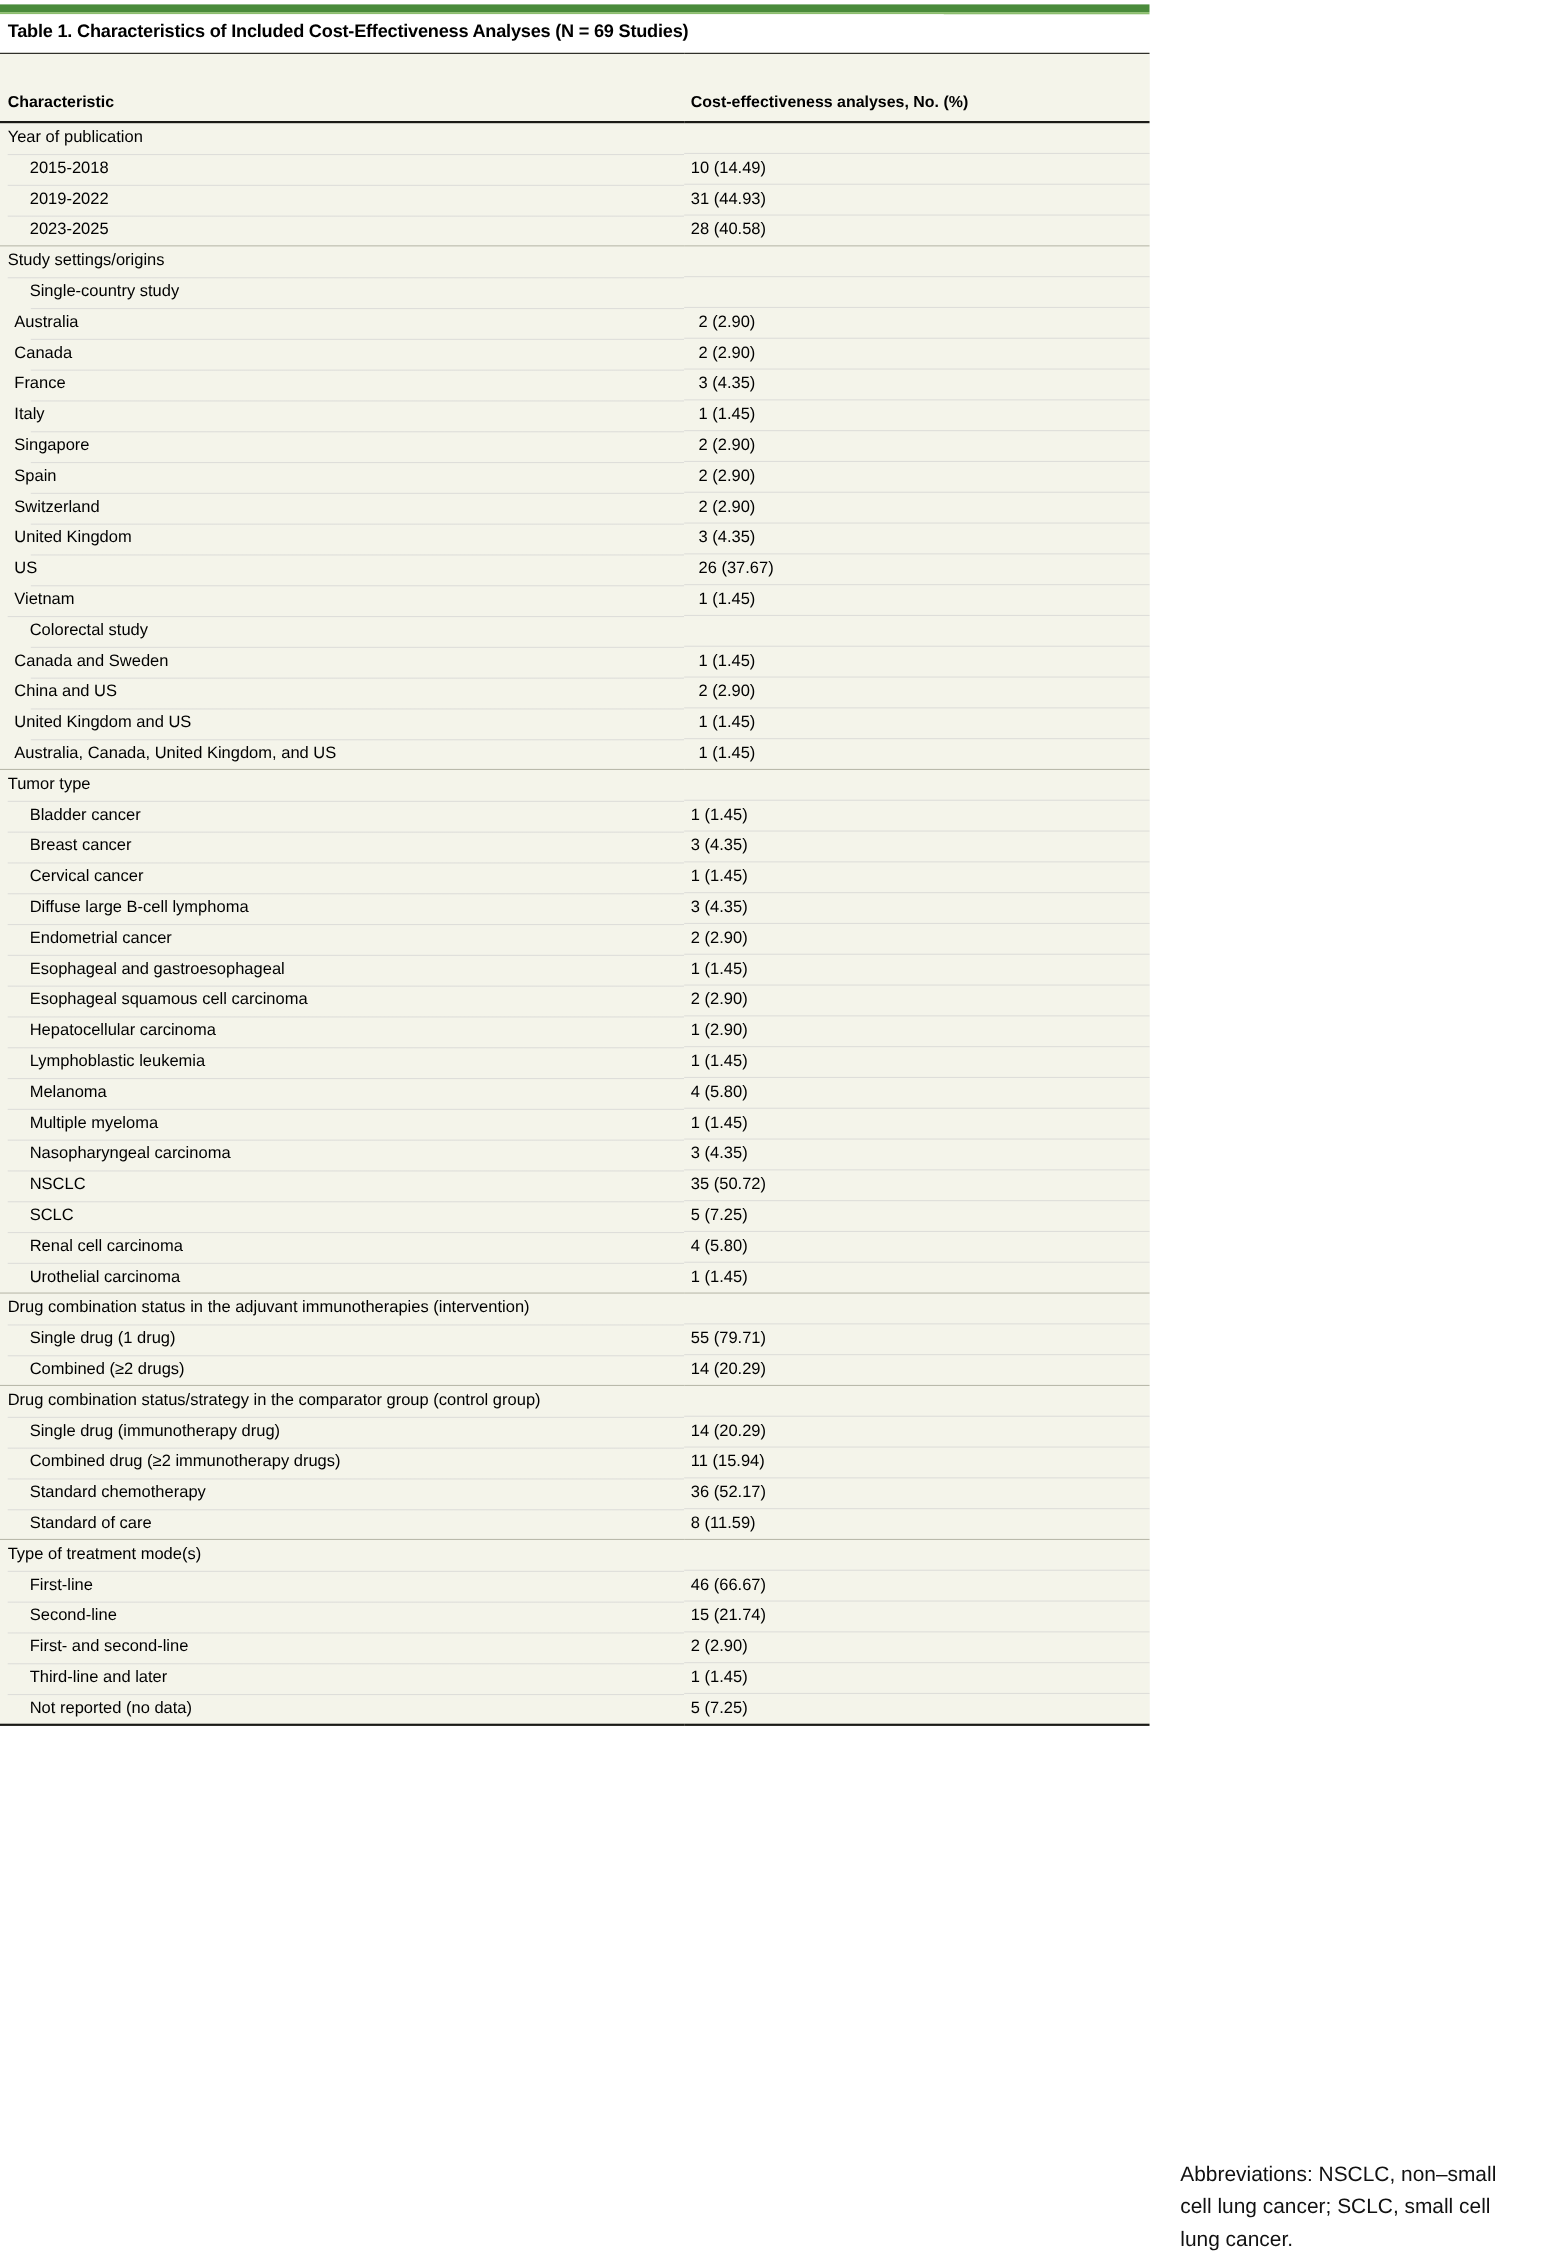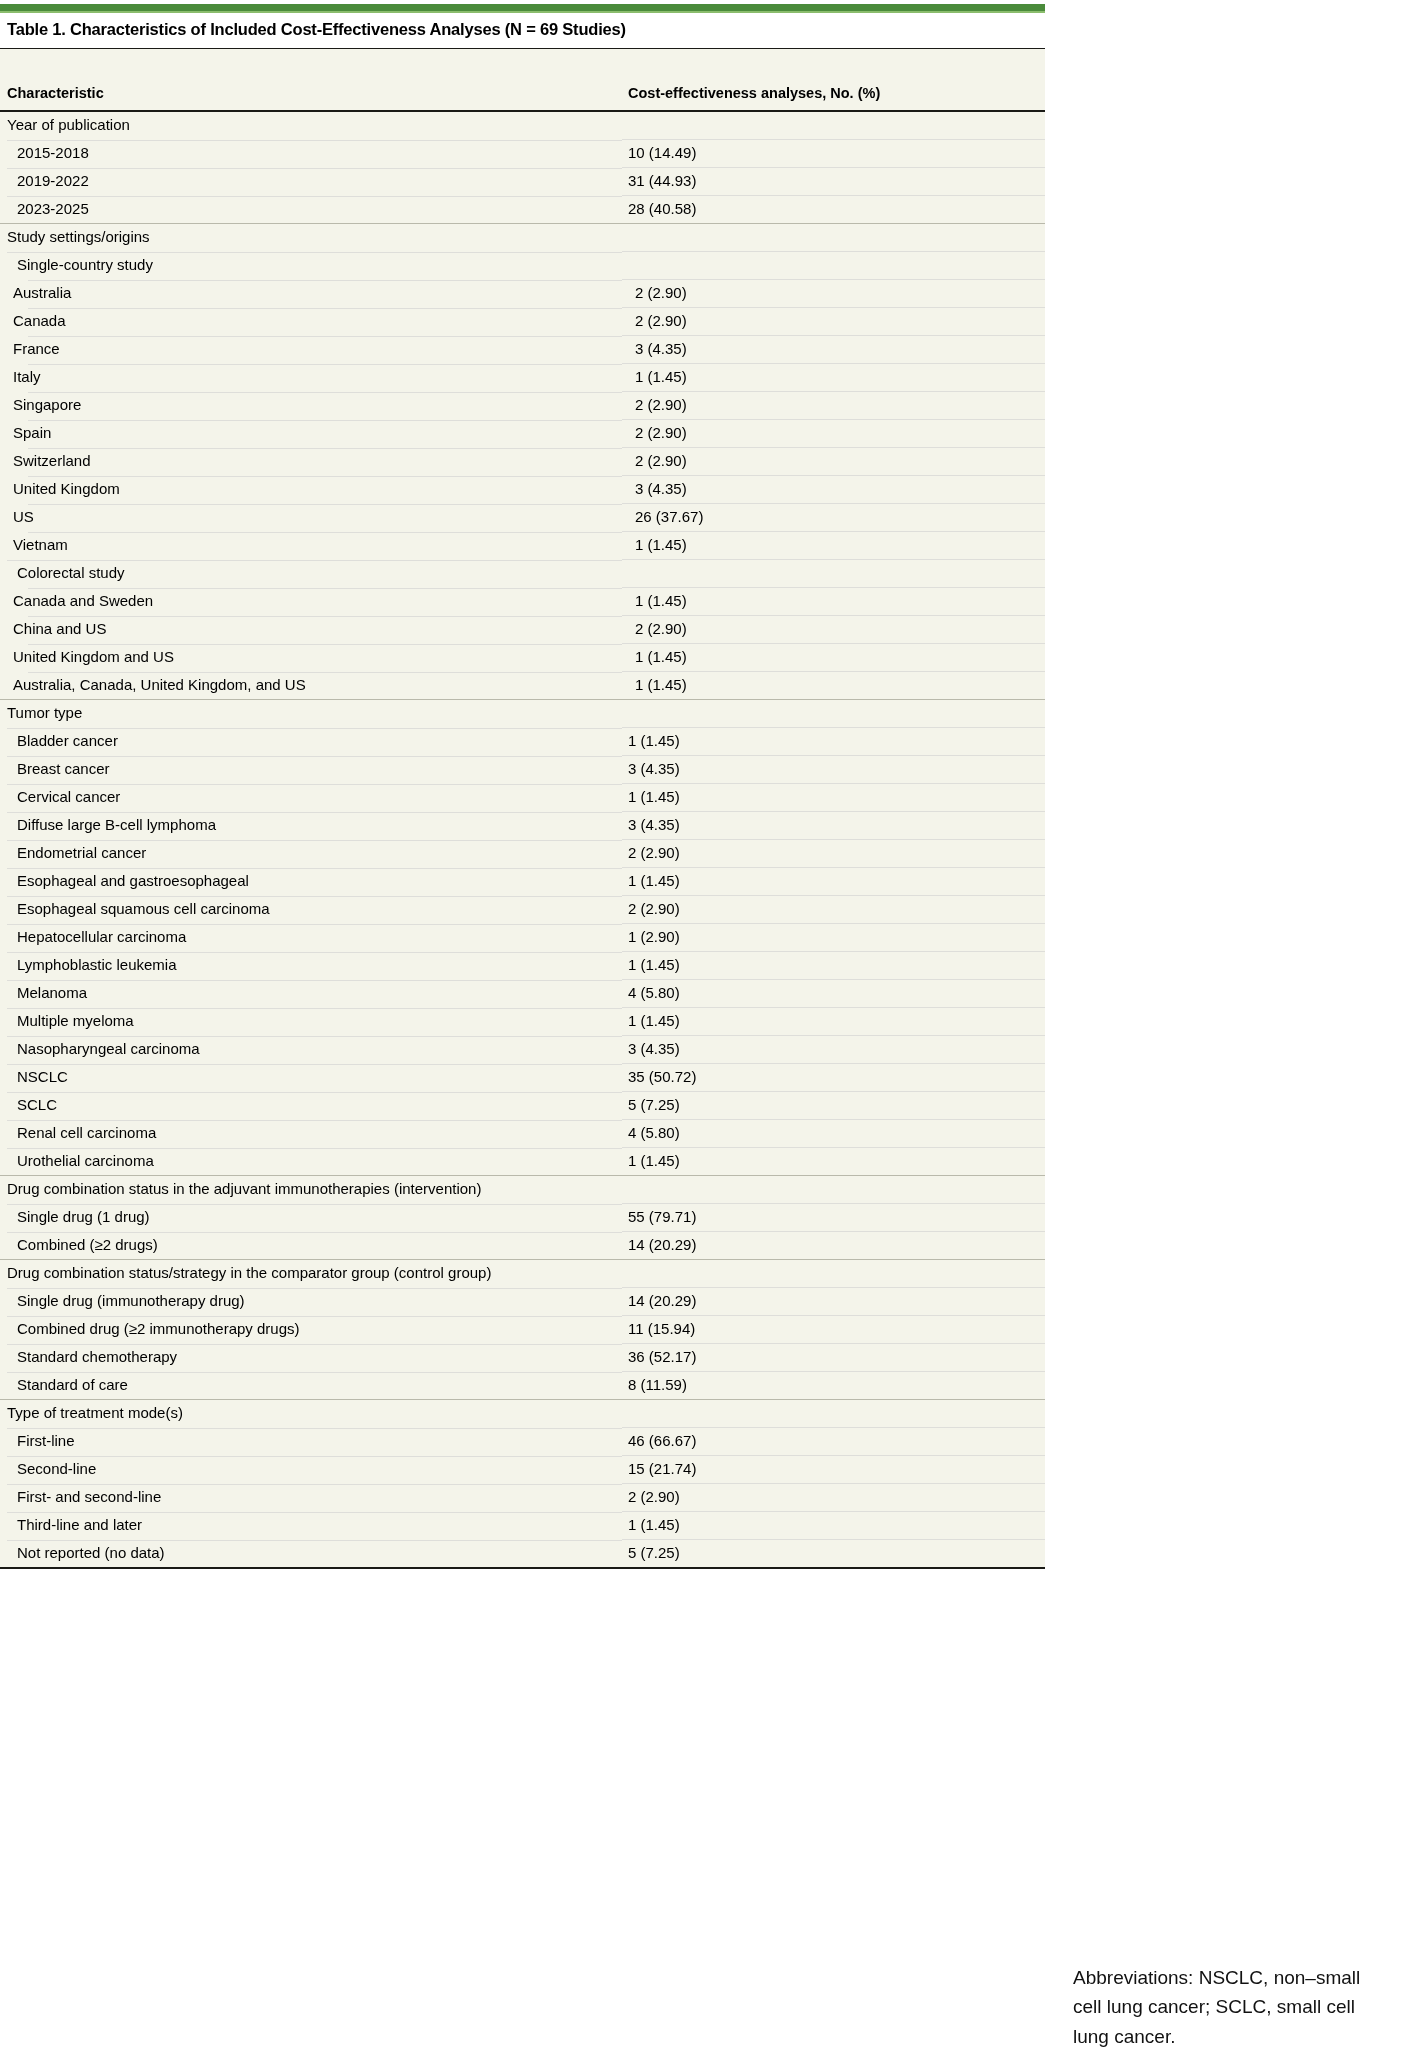--- a/index.html
+++ b/index.html
@@ -121,21 +121,21 @@
     background-position: 28px 0;
     border-top: 1px solid transparent;
   }
 
   tr.last-row > td {
     border-bottom: 2.4px solid #1a1a16;
     margin-top: 16px;
   }
 
   .ind0 { padding-left: 7px; }
-  .ind1 { padding-left: 17px; }
+  .ind1 { padding-left: 27px; }
   .ind2 { padding-left: 50px; }
 
   
   .footnote {
     position: absolute;
     left: 1073px;
     top: 1963px;
     width: 320px;
     font-size: 19px;
     line-height: 1.55;

